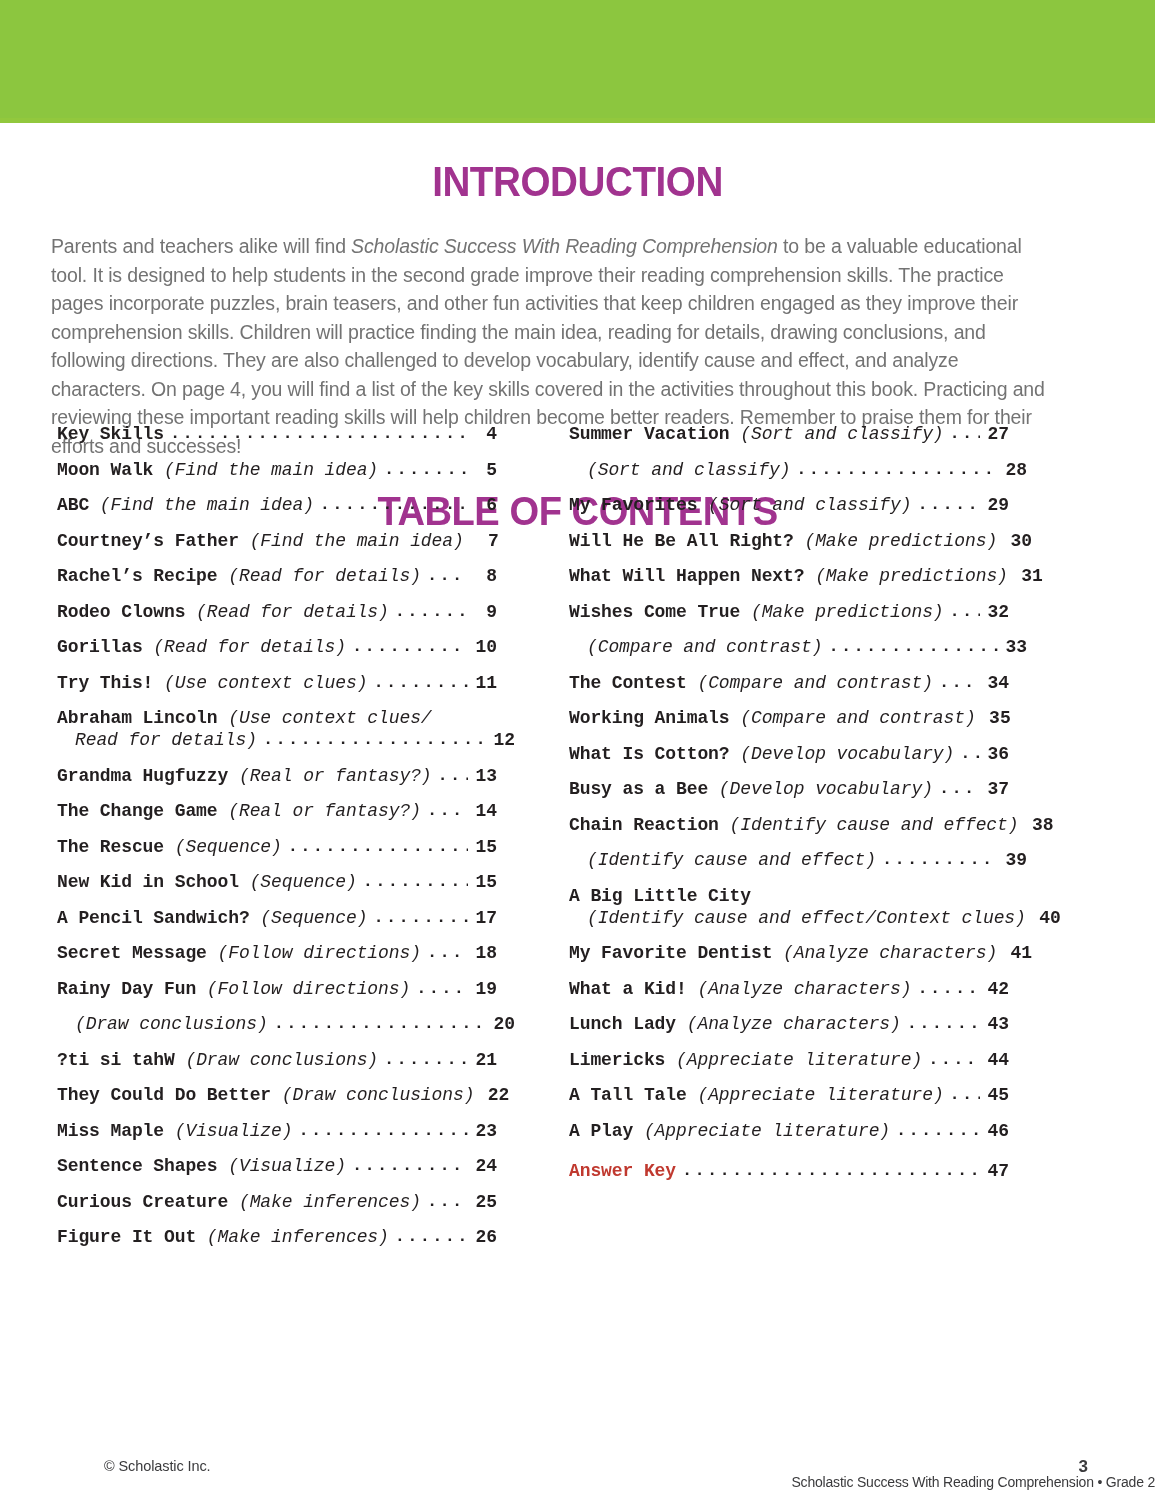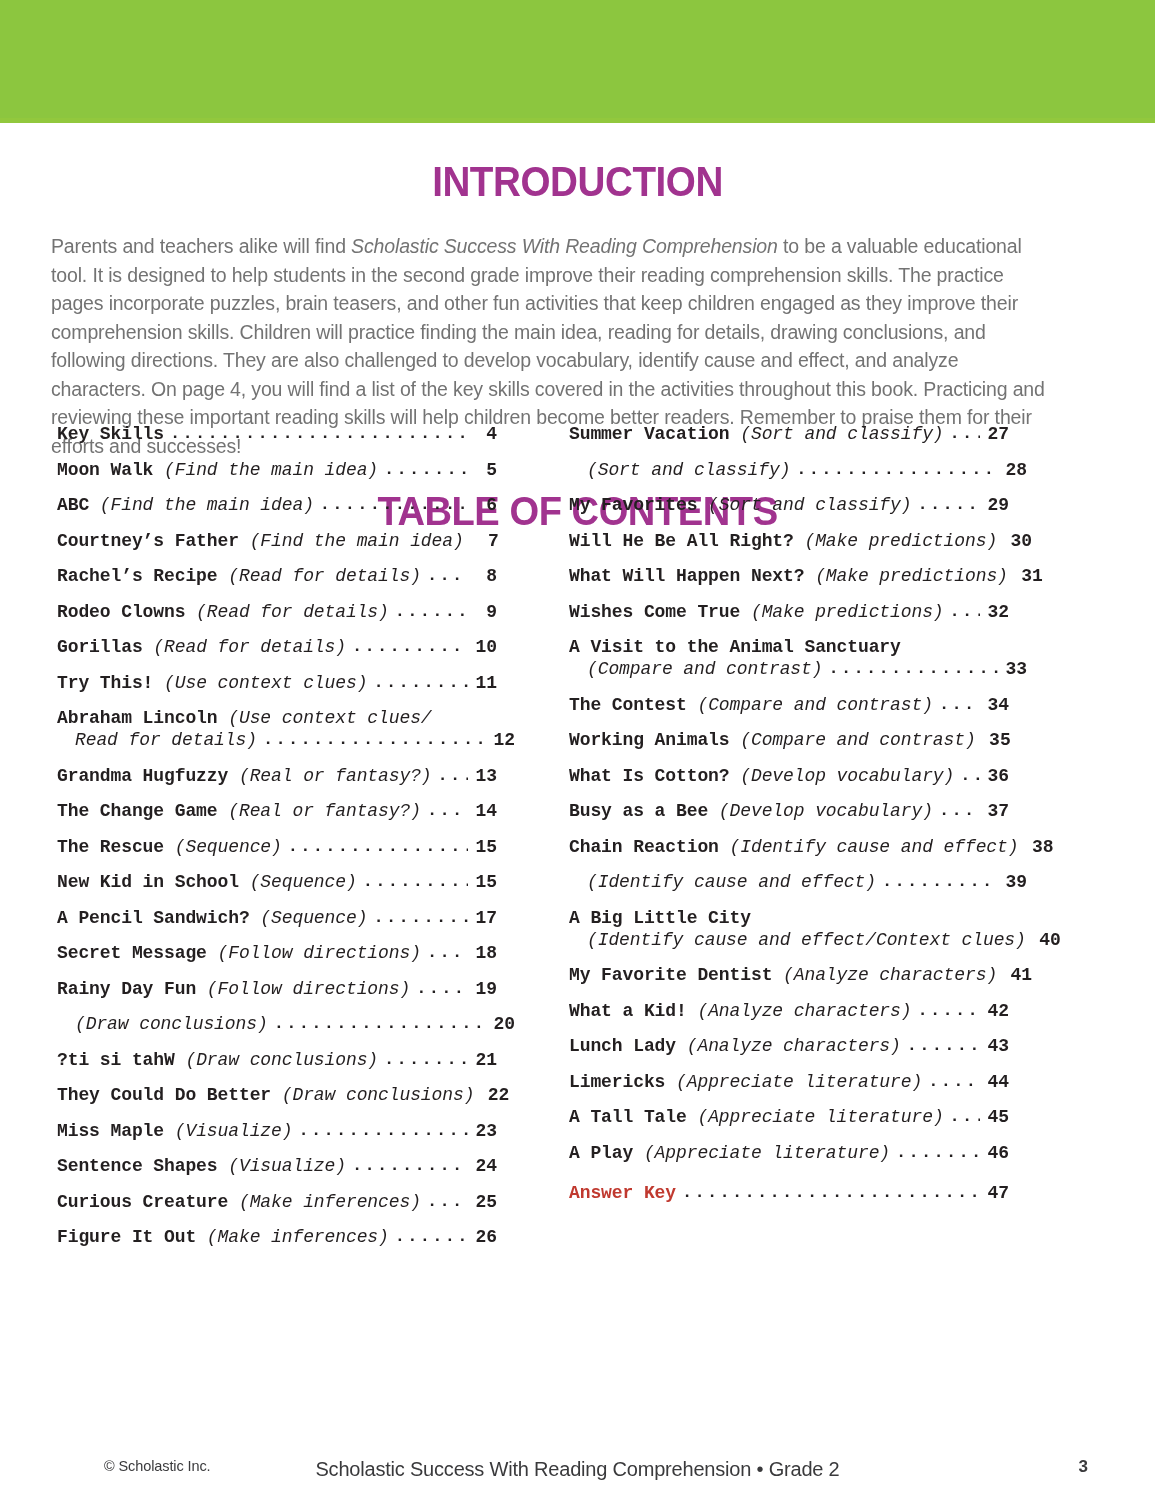--- a/index.html
+++ b/index.html
@@ -156,23 +156,23 @@
     position: absolute;
     left: 104px;
     top: 18px;
     font-size: 14.5px;
     letter-spacing: -0.1px;
   }
   .footer .book-line {
     position: absolute;
     left: 0;
     right: 0;
-    top: 18px;
-    text-align: center;
-    font-size: 20px;
+    top: 34px;
+    text-align: right;
+    font-size: 14px;
     letter-spacing: -0.2px;
   }
   .footer .page-num {
     position: absolute;
     right: 67px;
     top: 17px;
     font-size: 17px;
     font-weight: bold;
   }
 </style>
@@ -397,23 +397,20 @@
           </div>
         </div>
         <div class="toc-entry">
           <div class="toc-line">
             <span class="toc-text"><span class="t-title">Wishes Come True</span><span class="t-skill"> (Make predictions)</span></span>
             <span class="toc-dots">..........................................................................................</span>
             <span class="toc-page">32</span>
           </div>
         </div>
         <div class="toc-entry">
-          <div class="toc-line">
-            <span class="toc-text"><span class="t-title">A Visit to the Animal Sanctuary</span></span>
-          </div>
           <div class="toc-line indent">
             <span class="toc-text"><span class="t-skill">(Compare and contrast)</span></span>
             <span class="toc-dots">..........................................................................................</span>
             <span class="toc-page">33</span>
           </div>
         </div>
         <div class="toc-entry">
           <div class="toc-line">
             <span class="toc-text"><span class="t-title">The Contest</span><span class="t-skill"> (Compare and contrast)</span></span>
             <span class="toc-dots">..........................................................................................</span>

